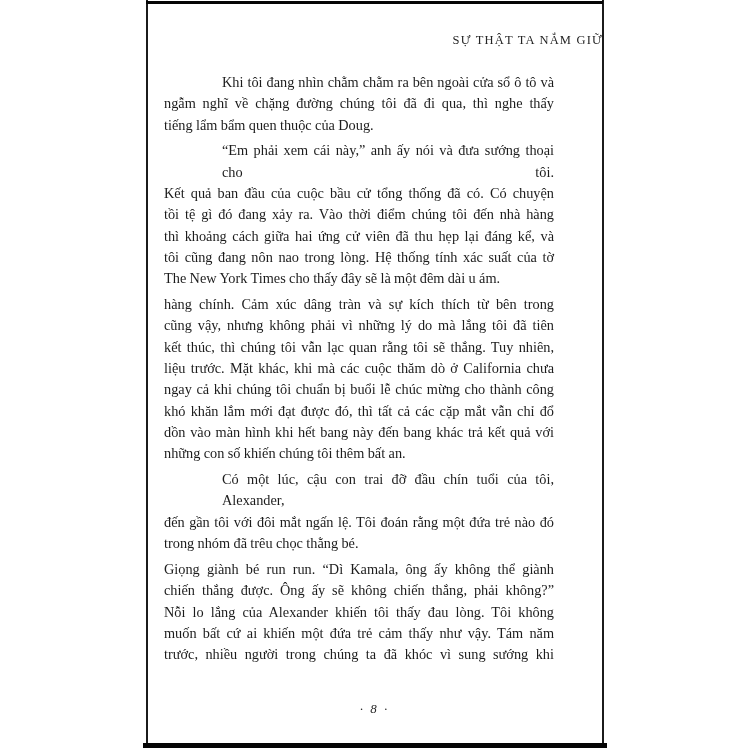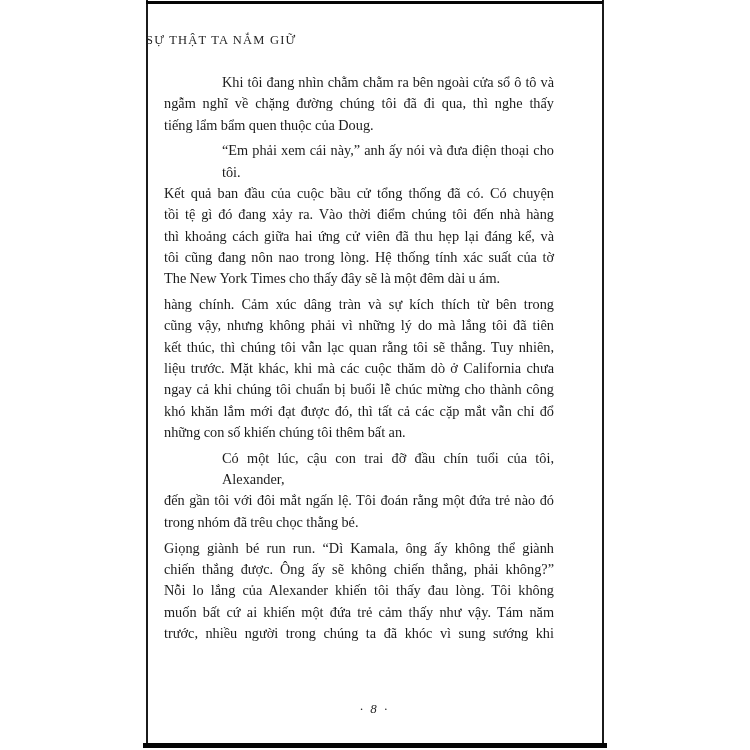--- a/index.html
+++ b/index.html
@@ -41,21 +41,21 @@
     width: 464px;
     height: 4.5px;
     background: #050505;
   }
   
   .running-head {
     position: absolute;
     left: 146px;
     top: 33px;
     width: 457px;
-    text-align: left;
+    text-align: right;
     font-size: 12.5px;
     letter-spacing: 1.2px;
     color: #242424;
   }
   
   .body-text {
     position: absolute;
     left: 164px;
     top: 72px;
     width: 390px;
@@ -97,34 +97,35 @@
 
   <div class="running-head">SỰ THẬT TA NẮM GIỮ</div>
 
   <div class="body-text" id="body-text">
       <div class="para">
         <div class="line first">Khi tôi đang nhìn chằm chằm ra bên ngoài cửa sổ ô tô và</div>
         <div class="line">ngẫm nghĩ về chặng đường chúng tôi đã đi qua, thì nghe thấy</div>
         <div class="line end">tiếng lẩm bẩm quen thuộc của Doug.</div>
       </div>
       <div class="para">
-        <div class="line first">“Em phải xem cái này,” anh ấy nói và đưa điện thoại cho tôi.</div>
+        <div class="line first">“Em phải xem cái này,” anh ấy nói và đưa sướng thoại cho tôi.</div>
         <div class="line">Kết quả ban đầu của cuộc bầu cử tổng thống đã có. Có chuyện</div>
         <div class="line">tồi tệ gì đó đang xảy ra. Vào thời điểm chúng tôi đến nhà hàng</div>
         <div class="line">thì khoảng cách giữa hai ứng cử viên đã thu hẹp lại đáng kể, và</div>
         <div class="line">tôi cũng đang nôn nao trong lòng. Hệ thống tính xác suất của tờ</div>
         <div class="line end">The New York Times cho thấy đây sẽ là một đêm dài u ám.</div>
       </div>
       <div class="para">
         <div class="line">hàng chính. Cảm xúc dâng tràn và sự kích thích từ bên trong</div>
         <div class="line">cũng vậy, nhưng không phải vì những lý do mà lắng tôi đã tiên</div>
         <div class="line">kết thúc, thì chúng tôi vẫn lạc quan rằng tôi sẽ thắng. Tuy nhiên,</div>
         <div class="line">liệu trước. Mặt khác, khi mà các cuộc thăm dò ở California chưa</div>
         <div class="line">ngay cả khi chúng tôi chuẩn bị buổi lễ chúc mừng cho thành công</div>
         <div class="line">khó khăn lắm mới đạt được đó, thì tất cả các cặp mắt vẫn chỉ đổ</div>
+        <div class="line">dồn vào màn hình khi hết bang này đến bang khác trả kết quả với</div>
         <div class="line end">những con số khiến chúng tôi thêm bất an.</div>
       </div>
       <div class="para">
         <div class="line first">Có một lúc, cậu con trai đỡ đầu chín tuổi của tôi, Alexander,</div>
         <div class="line">đến gần tôi với đôi mắt ngấn lệ. Tôi đoán rằng một đứa trẻ nào đó</div>
         <div class="line end">trong nhóm đã trêu chọc thằng bé.</div>
       </div>
       <div class="para">
         <div class="line">Giọng giành bé run run. “Dì Kamala, ông ấy không thể giành</div>
         <div class="line">chiến thắng được. Ông ấy sẽ không chiến thắng, phải không?”</div>

